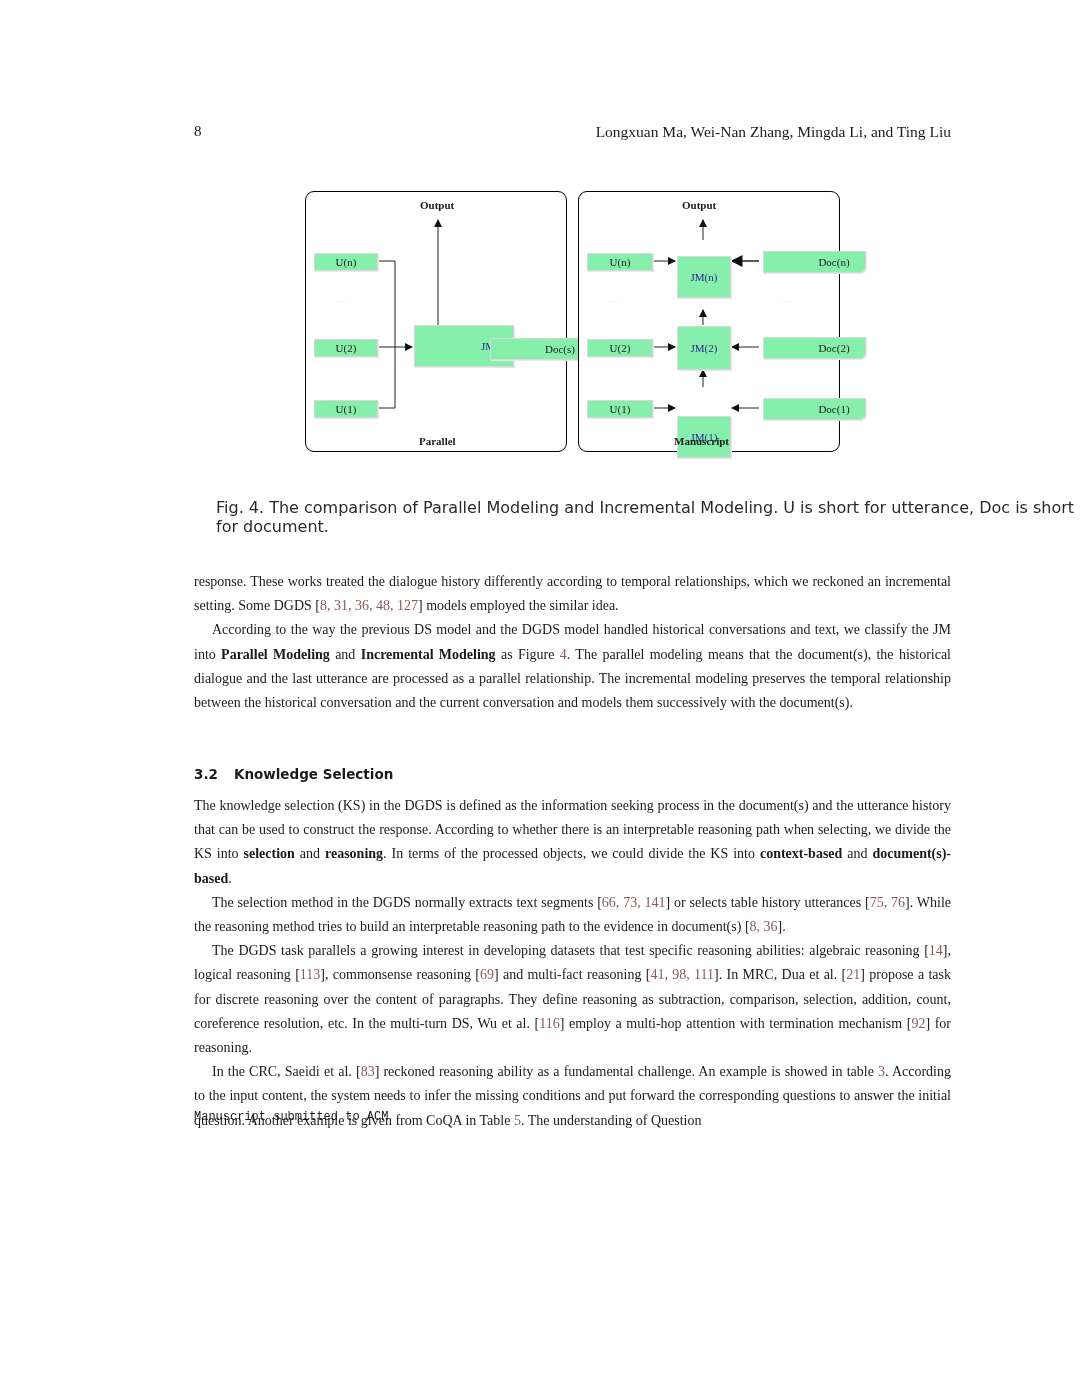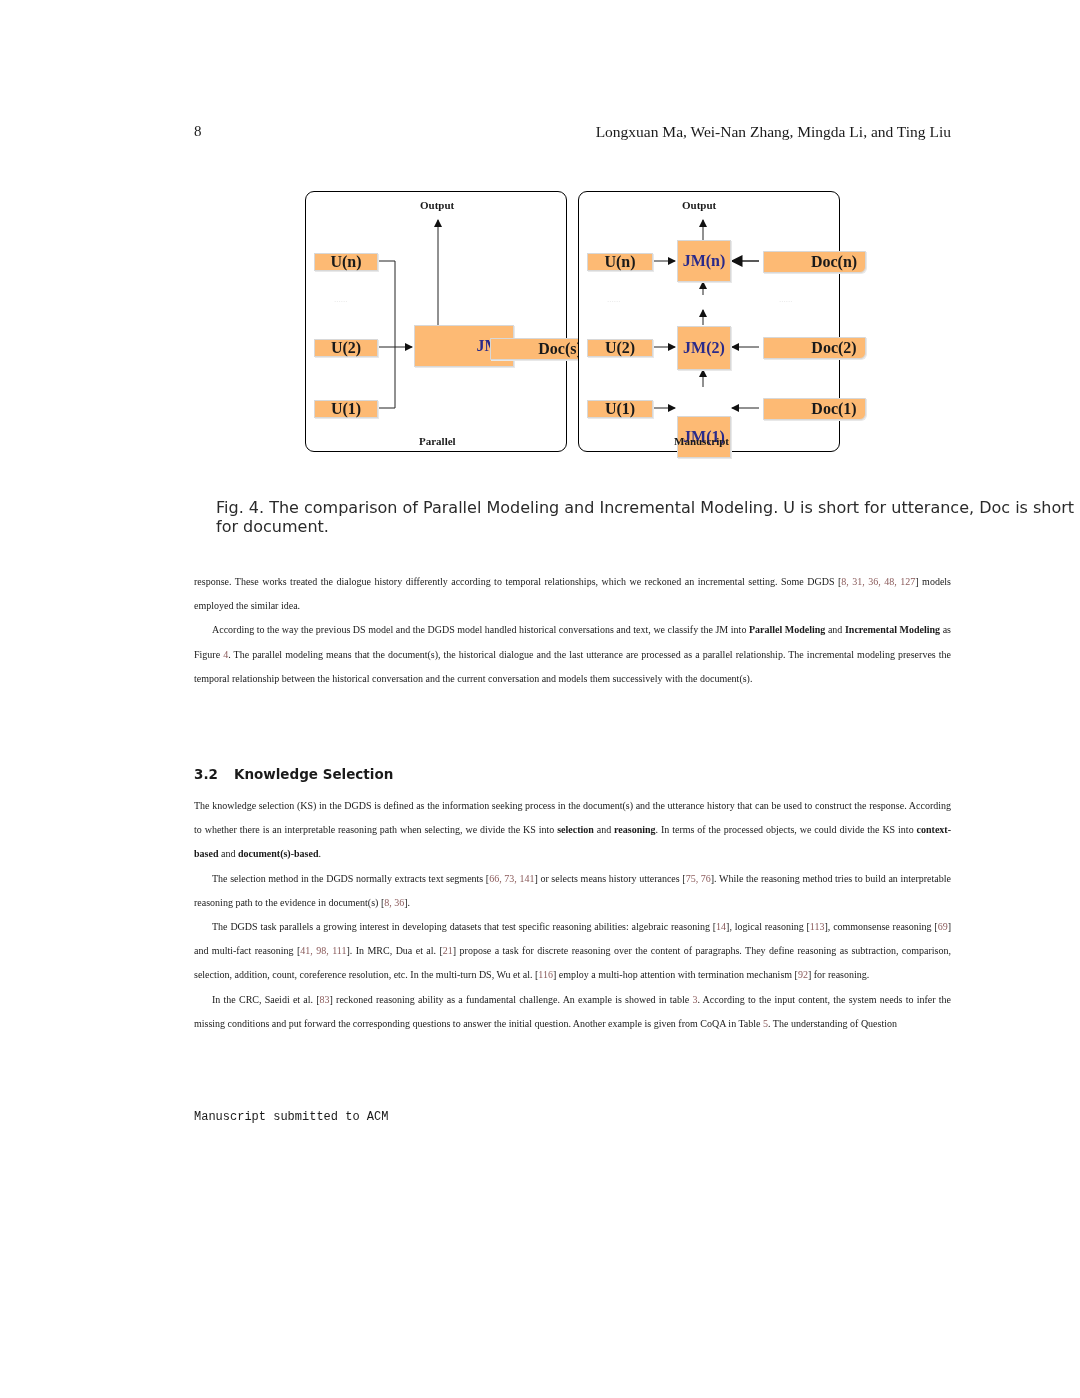--- a/index.html
+++ b/index.html
@@ -4,32 +4,32 @@
 <style>
   html, body { margin: 0; padding: 0; background: #ffffff; }
   body { width: 1080px; height: 1398px; position: relative; overflow: hidden;
          font-family: "Liberation Serif", serif; color: #1a1a1a; }
   .header-page { position: absolute; left: 194px; top: 123px; font-size: 15px; }
   .header-authors { position: absolute; right: 129px; top: 123px; font-size: 15.5px; }
   .figure { position: absolute; left: 305px; top: 191px; width: 535px; height: 261px; }
   .panel { position: absolute; top: 0; height: 259px; border: 1px solid #000000; border-radius: 9px; background: #fff; }
   .panel.left { left: 0; width: 260px; }
   .panel.right { left: 273px; width: 260px; }
-  .box { position: absolute; border: 1px solid #d8d8d8; background: #fdba74; font-family: "Liberation Serif", serif;
-         font-weight: bold; font-size: 16px; display: flex; align-items: center; justify-content: center;
+  .box { position: absolute; border: 1px solid #d8d8d8; background: #86efac; font-family: "Liberation Serif", serif;
+         font-weight: normal; font-size: 11px; display: flex; align-items: center; justify-content: center;
          box-shadow: 1px 1px 0 #e8e8e8; }
   .jm { color: #2a2a8a; }
   .doc { border-radius: 0 0 6px 0; padding-left: 39px; }
   .doc::after { content: ""; position: absolute; right: -6px; top: -4px; width: 100%; height: 100%;
          border-right: 1px solid #d0d0d0; border-top: 1px solid #d0d0d0; z-index: -1; }
   .lbl { position: absolute; font-weight: bold; font-size: 11px; font-family: "Liberation Serif", serif; }
   svg.lines { position: absolute; left: 0; top: 0; }
   .ghost { position: absolute; font-size: 9px; color: #e4e4e4; }
   .caption { position: absolute; left: 216px; top: 498px; font-family: "DejaVu Sans", sans-serif; font-size: 16px; color: #2a2a2a; }
-  .body-text { position: absolute; left: 194px; width: 757px; font-size: 10px; line-height: 24.2px; text-align: justify; }
+  .body-text { position: absolute; left: 194px; width: 757px; font-size: 14px; line-height: 24.2px; text-align: justify; }
   .p { margin: 0; }
   .indent { text-indent: 18px; }
   .cite { color: #8a5a5a; }
   .section { position: absolute; left: 194px; top: 766px; font-family: "DejaVu Sans", sans-serif; font-weight: bold; font-size: 13.5px; }
   .section .num { margin-right: 16px; }
   .footer { position: absolute; left: 194px; top: 1110px; font-size: 12px; font-family: Liberation Mono, monospace; }
 </style>
 </head>
 <body>
 
@@ -73,21 +73,21 @@
       <line x1="124" y1="103" x2="124" y2="90" stroke="#222" stroke-width="1" marker-end="url(#ah2)"></line>
       <line x1="124" y1="133" x2="124" y2="118" stroke="#222" stroke-width="1" marker-end="url(#ah2)"></line>
       <line x1="72" y1="155" x2="96" y2="155" stroke="#222" stroke-width="1" marker-end="url(#ah2)"></line>
       <line x1="180" y1="155" x2="153" y2="155" stroke="#222" stroke-width="1" marker-end="url(#ah2)"></line>
       <line x1="124" y1="195" x2="124" y2="178" stroke="#222" stroke-width="1" marker-end="url(#ah2)"></line>
       <line x1="72" y1="216" x2="96" y2="216" stroke="#222" stroke-width="1" marker-end="url(#ah2)"></line>
       <line x1="180" y1="216" x2="153" y2="216" stroke="#222" stroke-width="1" marker-end="url(#ah2)"></line>
     </svg>
     <div class="lbl" style="left:103px;top:7px;">Output</div>
     <div class="box" style="left:8px;top:61px;width:64px;height:16px;">U(n)</div>
-    <div class="box jm" style="left:98px;top:48px;width:52px;height:40px;text-align:center;">JM(n)</div>
+    <div class="box jm" style="left:98px;top:64px;width:52px;height:40px;text-align:center;">JM(n)</div>
     <div class="box doc" style="left:184px;top:59px;width:62px;height:20px;">Doc(n)</div>
     <div class="ghost" style="left:28px;top:102px;">......</div>
     <div class="ghost" style="left:200px;top:102px;">......</div>
     <div class="box" style="left:8px;top:147px;width:64px;height:16px;">U(2)</div>
     <div class="box jm" style="left:98px;top:134px;width:52px;height:42px;">JM(2)</div>
     <div class="box doc" style="left:184px;top:145px;width:62px;height:20px;">Doc(2)</div>
     <div class="box" style="left:8px;top:208px;width:64px;height:16px;">U(1)</div>
     <div class="box jm" style="left:98px;top:196px;width:52px;height:40px;margin-top:28px;">JM(1)</div>
     <div class="box doc" style="left:176px;top:206px;width:62px;height:20px;margin-left:8px;">Doc(1)</div>
     <div class="lbl" style="left:95px;top:243px;">Manuscript</div>
@@ -98,18 +98,18 @@
 
 <div class="body-text" style="top:570px;">
   <p class="p"><span>response. These works treated the dialogue history differently according to temporal relationships, which we reckoned an incremental setting. Some DGDS [</span><span class="cite">8, 31, 36, 48, 127</span><span>] models employed the similar idea.</span></p>
   <p class="p indent"><span>According to the way the previous DS model and the DGDS model handled historical conversations and text, we classify the JM into </span><b>Parallel Modeling</b><span> and </span><b>Incremental Modeling</b><span> as Figure </span><span class="cite">4</span><span>. The parallel modeling means that the document(s), the historical dialogue and the last utterance are processed as a parallel relationship. The incremental modeling preserves the temporal relationship between the historical conversation and the current conversation and models them successively with the document(s).</span></p>
 </div>
 
 <div class="section"><span class="num">3.2</span><span>Knowledge Selection</span></div>
 
 <div class="body-text" style="top:794px;">
   <p class="p"><span>The knowledge selection (KS) in the DGDS is defined as the information seeking process in the document(s) and the utterance history that can be used to construct the response. According to whether there is an interpretable reasoning path when selecting, we divide the KS into </span><b>selection</b><span> and </span><b>reasoning</b><span>. In terms of the processed objects, we could divide the KS into </span><b>context-based</b><span> and </span><b>document(s)-based</b><span>.</span></p>
-  <p class="p indent"><span>The selection method in the DGDS normally extracts text segments [</span><span class="cite">66, 73, 141</span><span>] or selects means history utterances [</span><span class="cite">75, 76</span><span>]. While the reasoning method tries to build an interpretable reasoning path to the evidence in document(s) [</span><span class="cite">8, 36</span><span>].</span></p>
+  <p class="p indent"><span>The selection method in the DGDS normally extracts text segments [</span><span class="cite">66, 73, 141</span><span>] or selects table history utterances [</span><span class="cite">75, 76</span><span>]. While the reasoning method tries to build an interpretable reasoning path to the evidence in document(s) [</span><span class="cite">8, 36</span><span>].</span></p>
   <p class="p indent"><span>The DGDS task parallels a growing interest in developing datasets that test specific reasoning abilities: algebraic reasoning [</span><span class="cite">14</span><span>], logical reasoning [</span><span class="cite">113</span><span>], commonsense reasoning [</span><span class="cite">69</span><span>] and multi-fact reasoning [</span><span class="cite">41, 98, 111</span><span>]. In MRC, Dua et al. [</span><span class="cite">21</span><span>] propose a task for discrete reasoning over the content of paragraphs. They define reasoning as subtraction, comparison, selection, addition, count, coreference resolution, etc. In the multi-turn DS, Wu et al. [</span><span class="cite">116</span><span>] employ a multi-hop attention with termination mechanism [</span><span class="cite">92</span><span>] for reasoning.</span></p>
   <p class="p indent"><span>In the CRC, Saeidi et al. [</span><span class="cite">83</span><span>] reckoned reasoning ability as a fundamental challenge. An example is showed in table </span><span class="cite">3</span><span>. According to the input content, the system needs to infer the missing conditions and put forward the corresponding questions to answer the initial question. Another example is given from CoQA in Table </span><span class="cite">5</span><span>. The understanding of Question</span></p>
 </div>
 
 <div class="footer">Manuscript submitted to ACM</div>
 
 </body></html>

